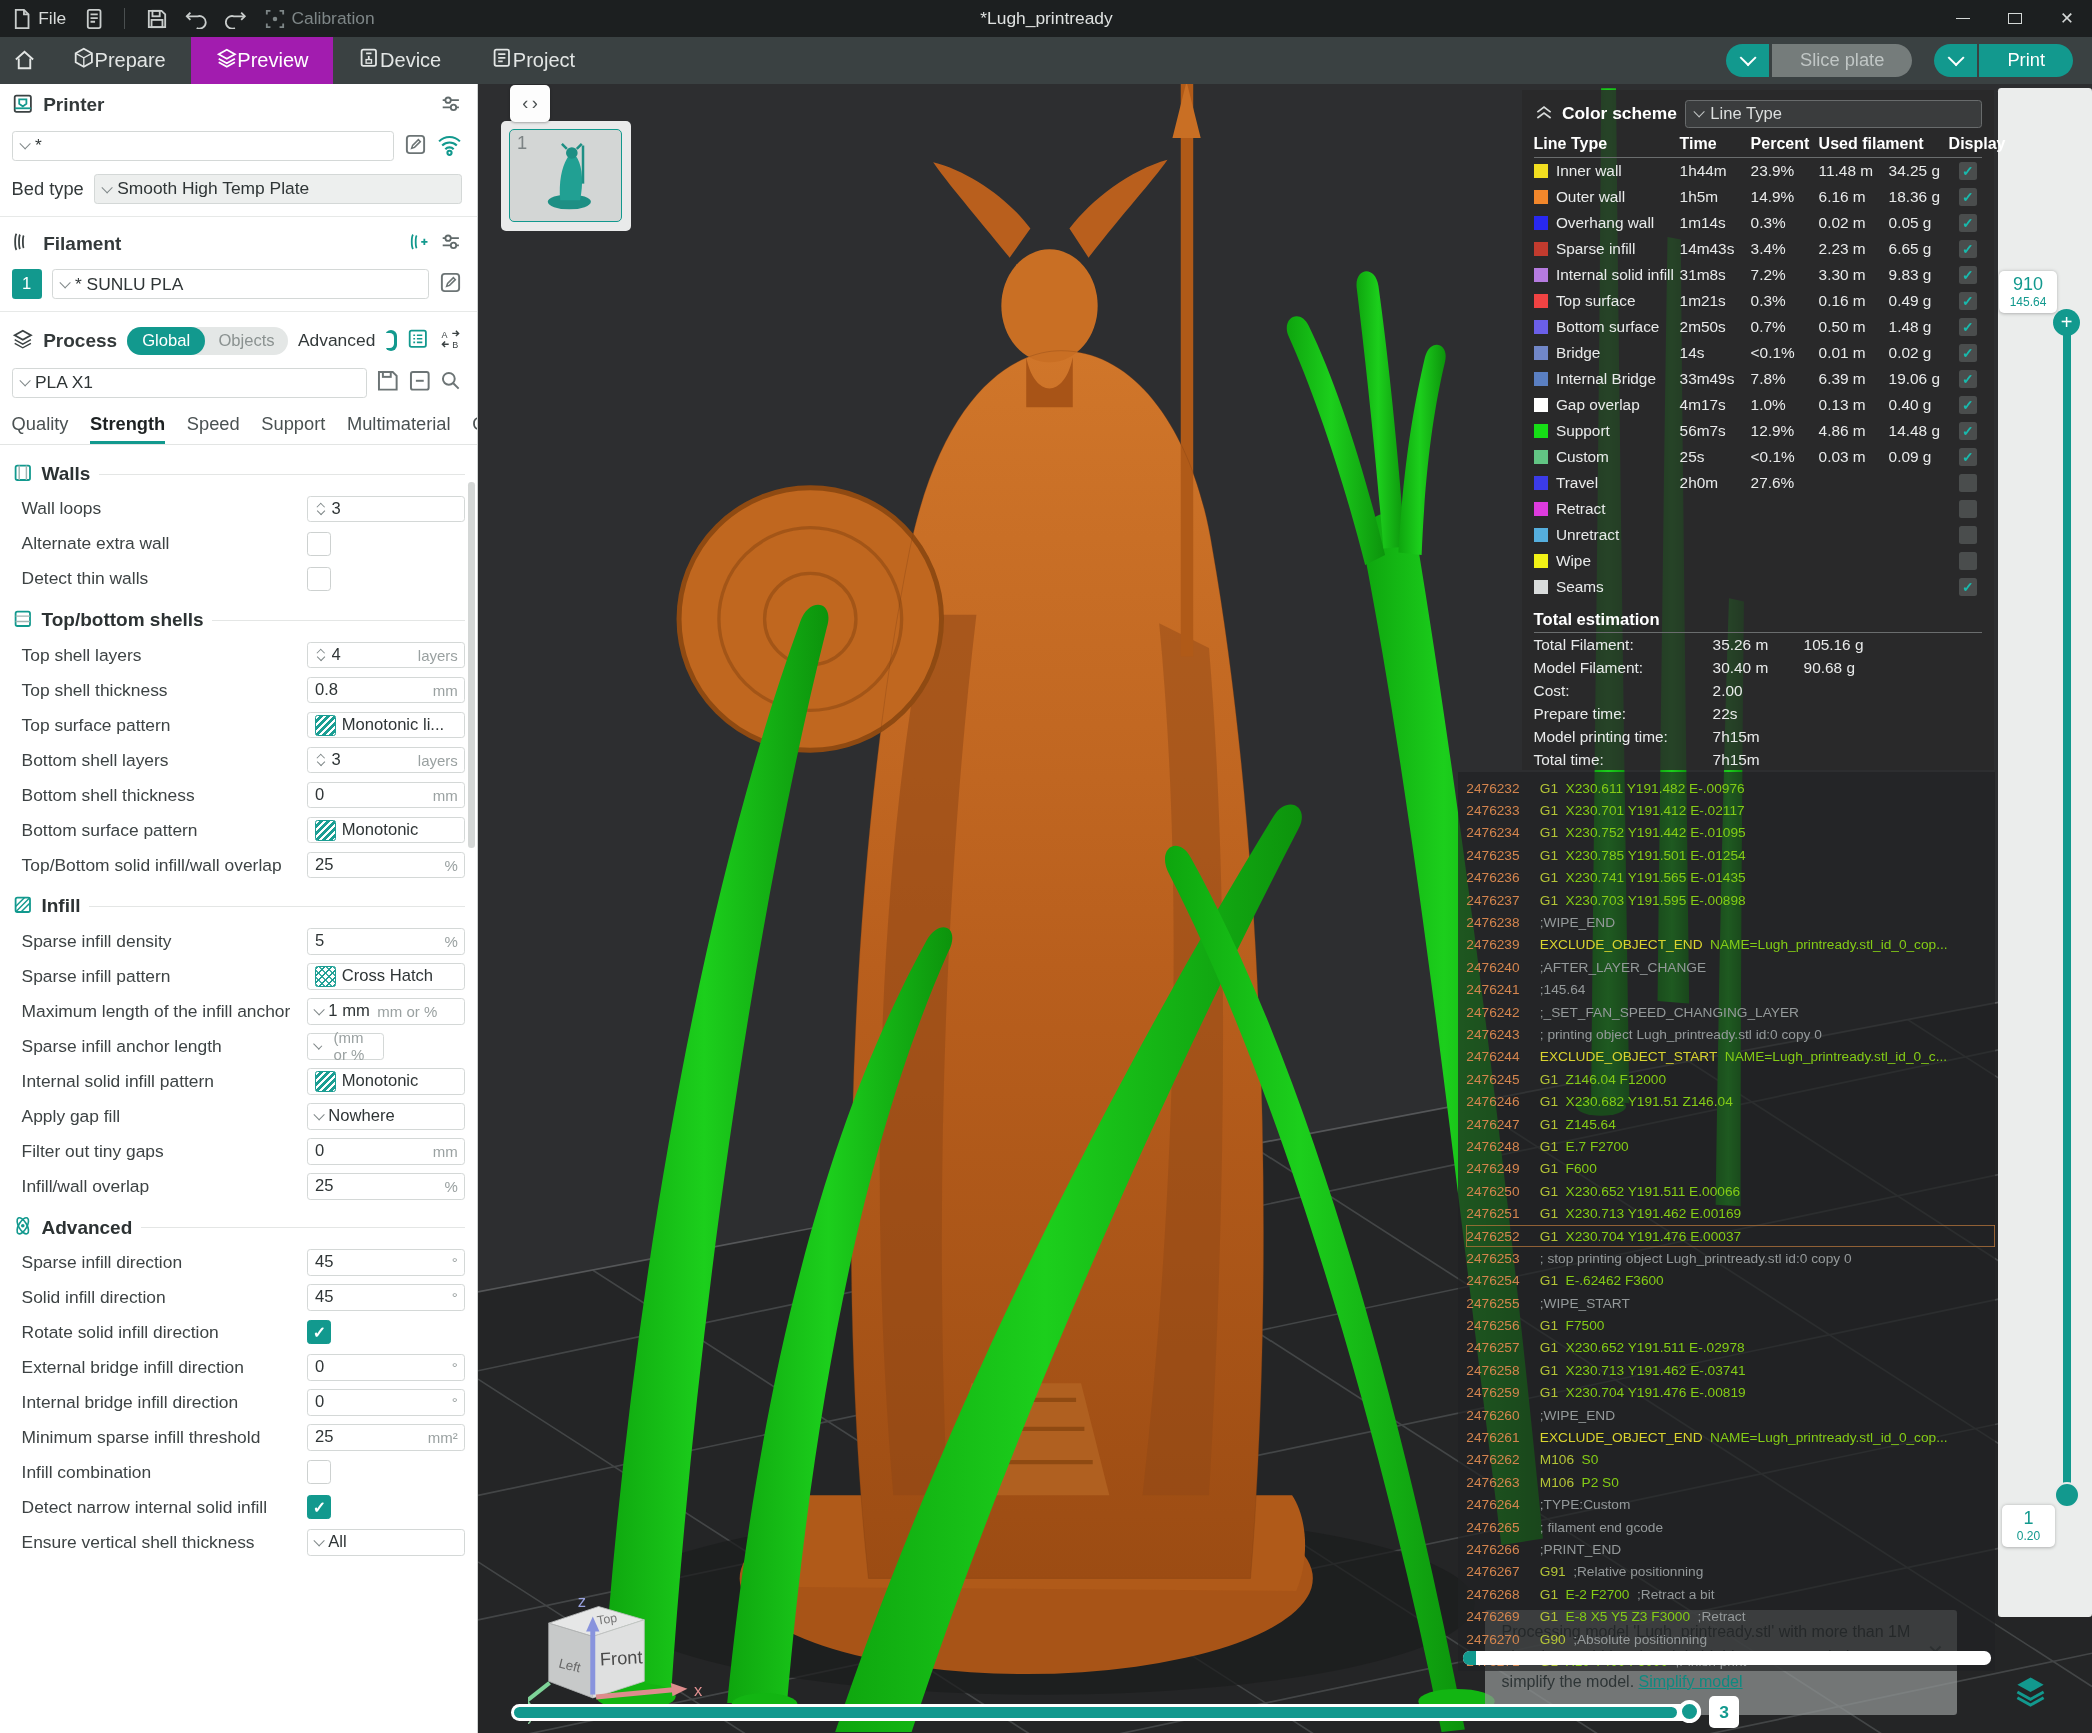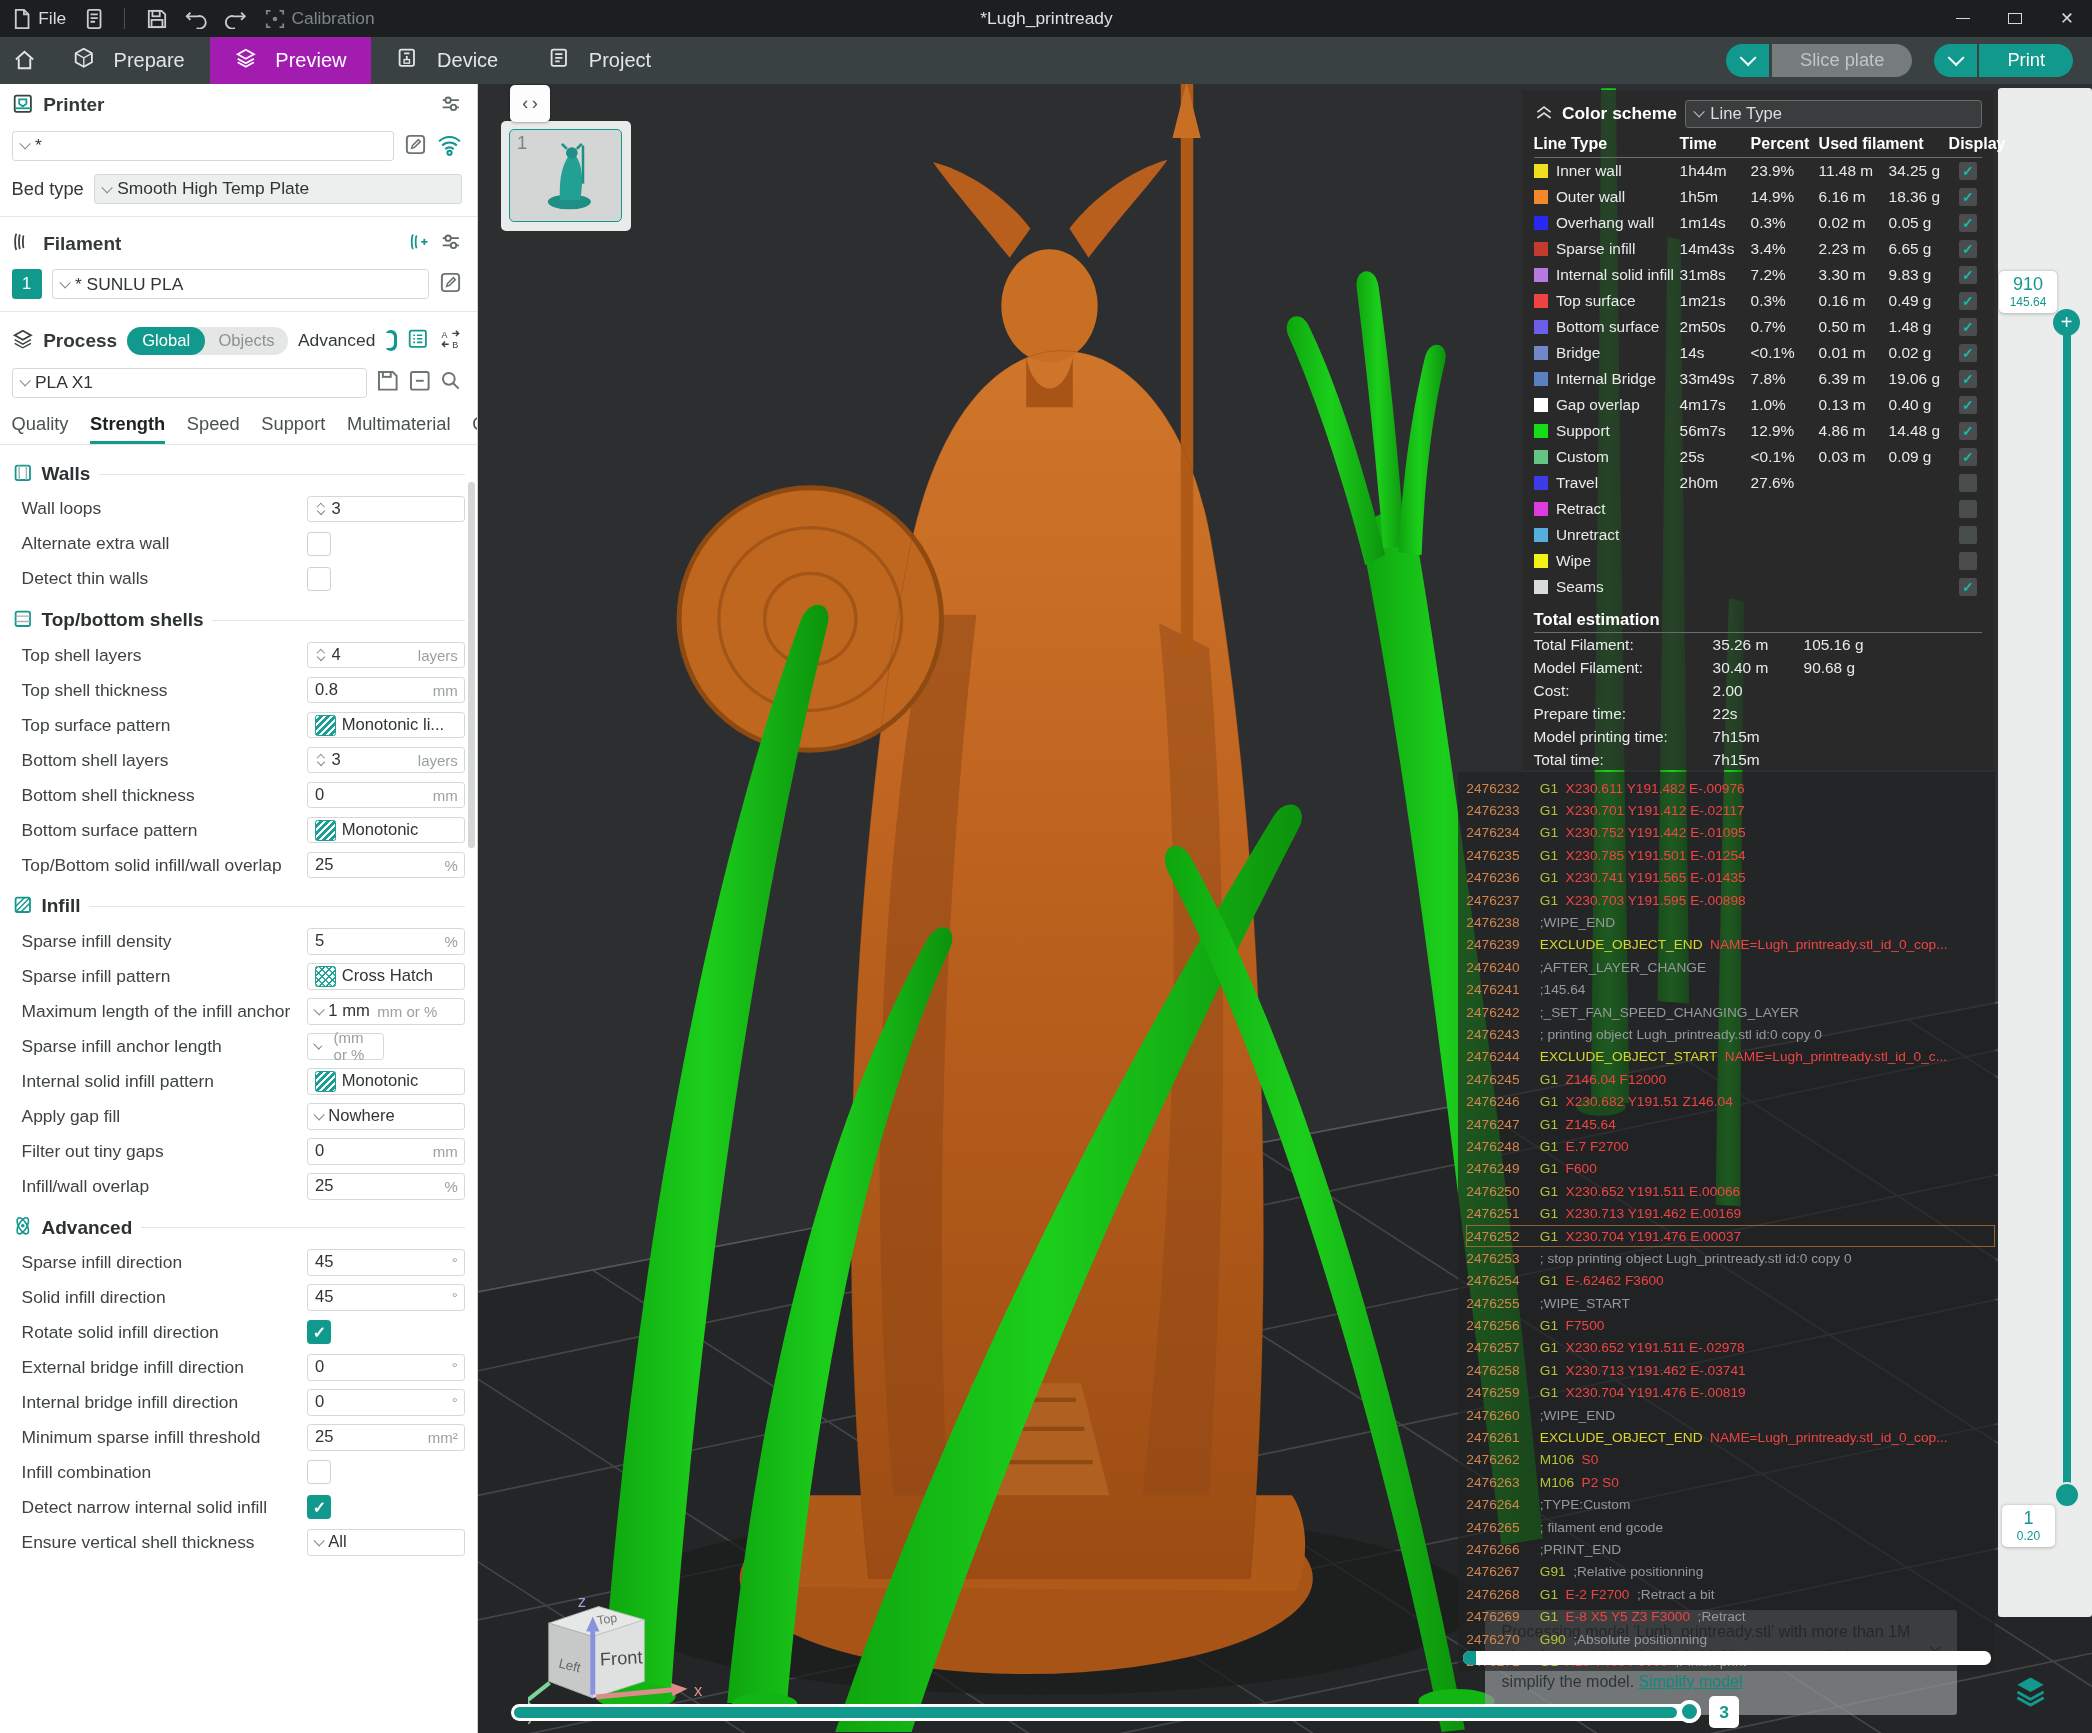--- a/index.html
+++ b/index.html
@@ -13,21 +13,21 @@
   .vdiv{width:0.8px;height:21.6px;background:#4a4f50;margin:0 3.3px;}
   .dim{color:#7e8687;}
   .win-title{position:absolute;left:50%;transform:translateX(-50%);font-size:17.4px;color:#dfe2e1;}
   .win-controls{position:absolute;right:0;top:0;height:37px;display:flex;align-items:center;gap:0;}
   .wc{width:52px;height:37px;display:flex;align-items:center;justify-content:center;color:#d4d8d7;font-size:16.6px;}
   .wc .box{width:13.3px;height:11.6px;border:1.7px solid #d4d8d7;}
   .wc .min{width:13.3px;height:1.7px;background:#d4d8d7;}
   
   .tabbar{position:absolute;left:0;top:37px;width:2093px;height:47px;background:#3a4142;display:flex;align-items:stretch;z-index:40;}
   .home-btn{width:48px;display:flex;align-items:center;justify-content:center;}
-  .tab{display:flex;align-items:center;gap:19px;padding:8px 25px;color:#e3e6e5;font-size:20px;}
+  .tab{display:flex;align-items:center;gap:0;padding:8px 25px;color:#e3e6e5;font-size:20px;}
   .tab.active{background:#a21caf;color:#fff;}
   .actions{position:absolute;right:20px;top:6.6px;display:flex;gap:21.6px;align-items:center;}
   .split-btn{display:flex;align-items:center;}
   .sb-chev{width:43px;height:33px;background:#12998e;border-radius:16.6px 0 0 16.6px;display:flex;align-items:center;justify-content:center;margin-right:2.5px;}
   .sb-main{height:33px;padding:0 28px;border-radius:0 16.6px 16.6px 0;display:flex;align-items:center;font-size:18.3px;}
   .sb-main.disabled{background:#757c7b;color:#c0c6c5;}
   .sb-main.primary{background:#12998e;color:#fff;}
   .chevw{width:11.6px;height:11.6px;border-left:2.5px solid #fff;border-bottom:2.5px solid #fff;transform:rotate(-45deg);margin-top:-5px;}
   
   .sidebar{position:absolute;left:0;top:83px;width:478px;bottom:0;background:#ffffff;border-right:0.8px solid #cfd3d2;z-index:30;overflow:hidden;}
@@ -88,21 +88,21 @@
   .dspbox{width:18.3px;height:18.3px;background:#4a4d4d;border-radius:2.5px;display:flex;align-items:center;justify-content:center;color:#19b9ac;font-size:14px;font-weight:bold;margin-left:10px;}
   .tot-title{font-size:16.6px;font-weight:bold;color:#fff;margin-top:8.3px;height:25px;display:flex;align-items:center;border-bottom:0.8px solid #6a6d6e;}
   .tot-row{display:grid;grid-template-columns:179px 91px 1fr;font-size:15.4px;height:23px;align-items:center;}
   
   .gcode{position:absolute;left:980px;top:689px;width:537px;height:899px;background:rgba(33,34,35,.68);z-index:6;padding:5px 0 0 8.3px;overflow:hidden;}
   .gl{display:flex;gap:7.5px;height:22.4px;align-items:center;font-family:"DejaVu Sans Mono",monospace;font-size:13.7px;white-space:nowrap;}
   .gl span{display:inline-block;}
   .gn{color:#d4854e;width:66px;flex:none;}
   .gc{color:#b4c437;}
   .gy{color:#d9d42f;}
-  .ga{color:#ef4444;}
+  .ga{color:#84cc16;}
   .gm{color:#94999a;}
   .gl.hl{box-shadow:inset 0 0 0 0.8px #b5763b;}
   .gscroll{position:absolute;left:985px;top:1568px;width:528px;height:14px;background:#fff;border-radius:6.6px;z-index:8;}
   .gscroll .cap{position:absolute;left:0;top:0;width:12.5px;height:14px;background:#12998e;border-radius:6.6px 0 0 6.6px;}
   
   .toast{position:absolute;left:1007px;top:1527px;width:472px;height:105px;background:rgba(146,149,149,.72);border-radius:3.3px;z-index:4;padding:10px 43px 8.3px 16.6px;color:#2e3536;font-size:16px;line-height:1.55;}
   .toast a{color:#0e8a80;text-decoration:underline;}
   .toast .x{position:absolute;right:13.3px;top:26.6px;color:#474e4f;font-size:20px;}
   
   .vtrack{position:absolute;left:1585px;top:239px;width:7.5px;height:1173px;background:#12998e;border-radius:3.3px;z-index:7;}

